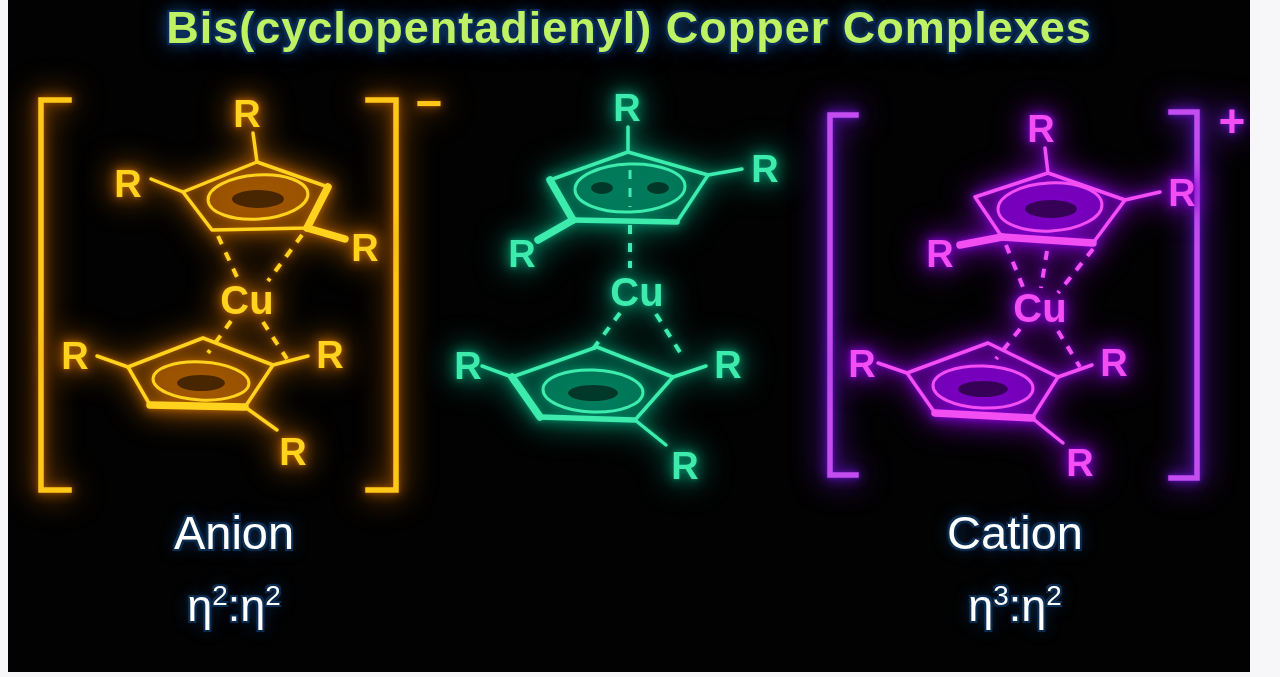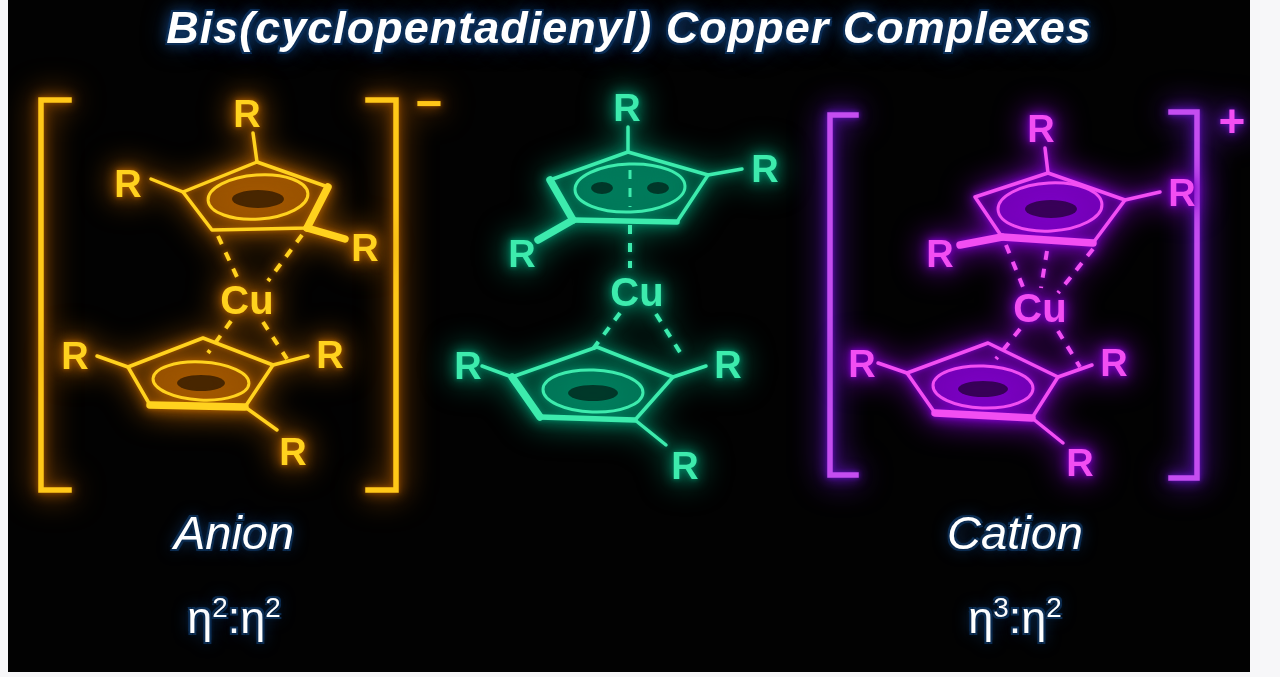--- a/index.html
+++ b/index.html
@@ -8,22 +8,22 @@
     background:#f7f7f9;
     font-family:"Liberation Sans", sans-serif;
   }
   .canvas{
     position:absolute;left:8px;top:0;width:1242px;height:672px;
     background:#020202;overflow:hidden;
   }
   .title{
     position:absolute;left:0;top:2px;width:100%;margin:0;
     text-align:center;
-    font-size:45px;font-style:italic;font-weight:bold;letter-spacing:1px;
-    color:#ffffff;
+    font-size:45px;font-weight:bold;letter-spacing:1px;
+    color:#bef264;
     text-shadow:
       -2px -2px 0 #0b2d55, 2px -2px 0 #0b2d55,
       -2px  2px 0 #0b2d55, 2px  2px 0 #0b2d55,
       0 0 4px #0b2d55, 0 0 14px rgba(25,80,150,.95), 0 0 26px rgba(25,80,150,.7);
   }
   figure.complex{position:absolute;margin:0;}
   svg{overflow:visible;display:block;}
   .neon{filter:drop-shadow(0 0 2px var(--glow)) drop-shadow(0 0 6px var(--glow)) drop-shadow(0 0 15px var(--glow));}
   .neon-bracket{filter:drop-shadow(0 0 2px var(--bracket-glow)) drop-shadow(0 0 6px var(--bracket-glow)) drop-shadow(0 0 15px var(--bracket-glow));}
   .bond{stroke:var(--stroke);stroke-width:3.5;fill:none;stroke-linecap:round;stroke-linejoin:round;}
@@ -36,22 +36,22 @@
   .metal{font-size:40px;}
   .charge{font-size:46px;fill:var(--stroke);font-weight:bold;font-family:"Liberation Sans",sans-serif;}
   .bracket{stroke:var(--bracket);stroke-width:5.5;fill:none;stroke-linecap:square;}
   .caption{
     position:absolute;width:320px;text-align:center;color:#ffffff;
     text-shadow:
       -2px -2px 0 #0c2c50, 2px -2px 0 #0c2c50,
       -2px  2px 0 #0c2c50, 2px  2px 0 #0c2c50,
       0 0 5px #0c2c50, 0 0 16px rgba(25,80,150,.85);
   }
-  .caption-name{font-size:47px;font-style:italic;}
-  .caption-hapticity{font-size:45px;margin-top:32px;}
+  .caption-name{font-size:47px;}
+  .caption-hapticity{font-size:45px;margin-top:20px;}
   .caption-hapticity sup{font-size:0.62em;}
 </style>
 </head>
 <body>
 
 <div class="page">
   <div class="canvas">
 
     <h1 class="title">Bis(cyclopentadienyl) Copper Complexes</h1>
 

